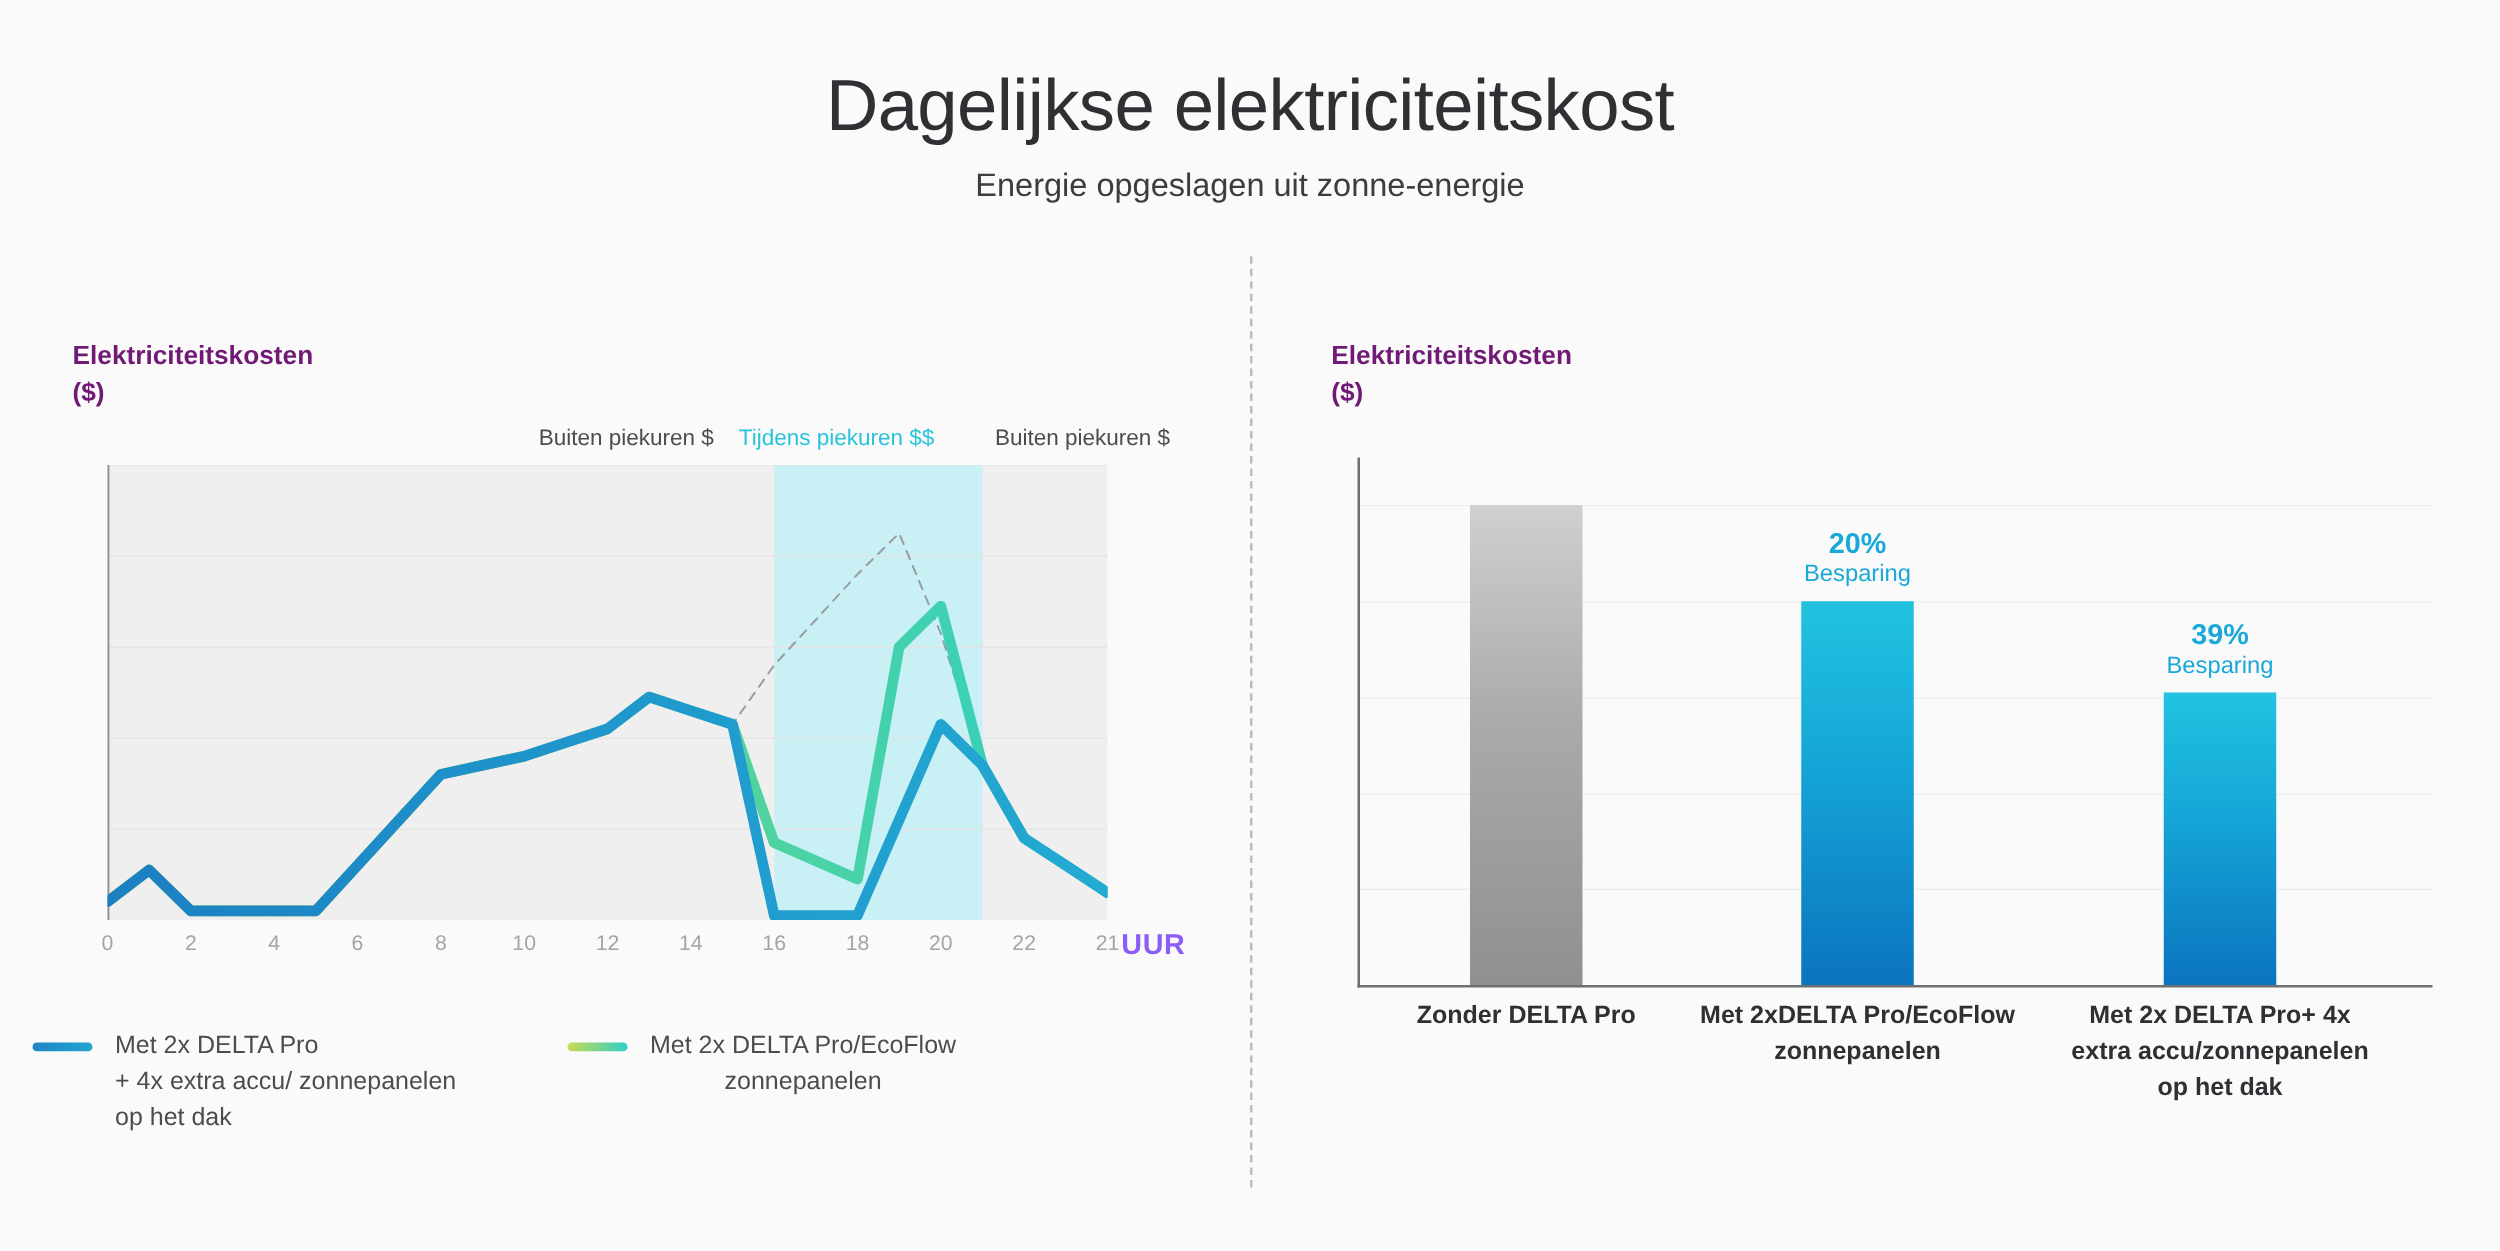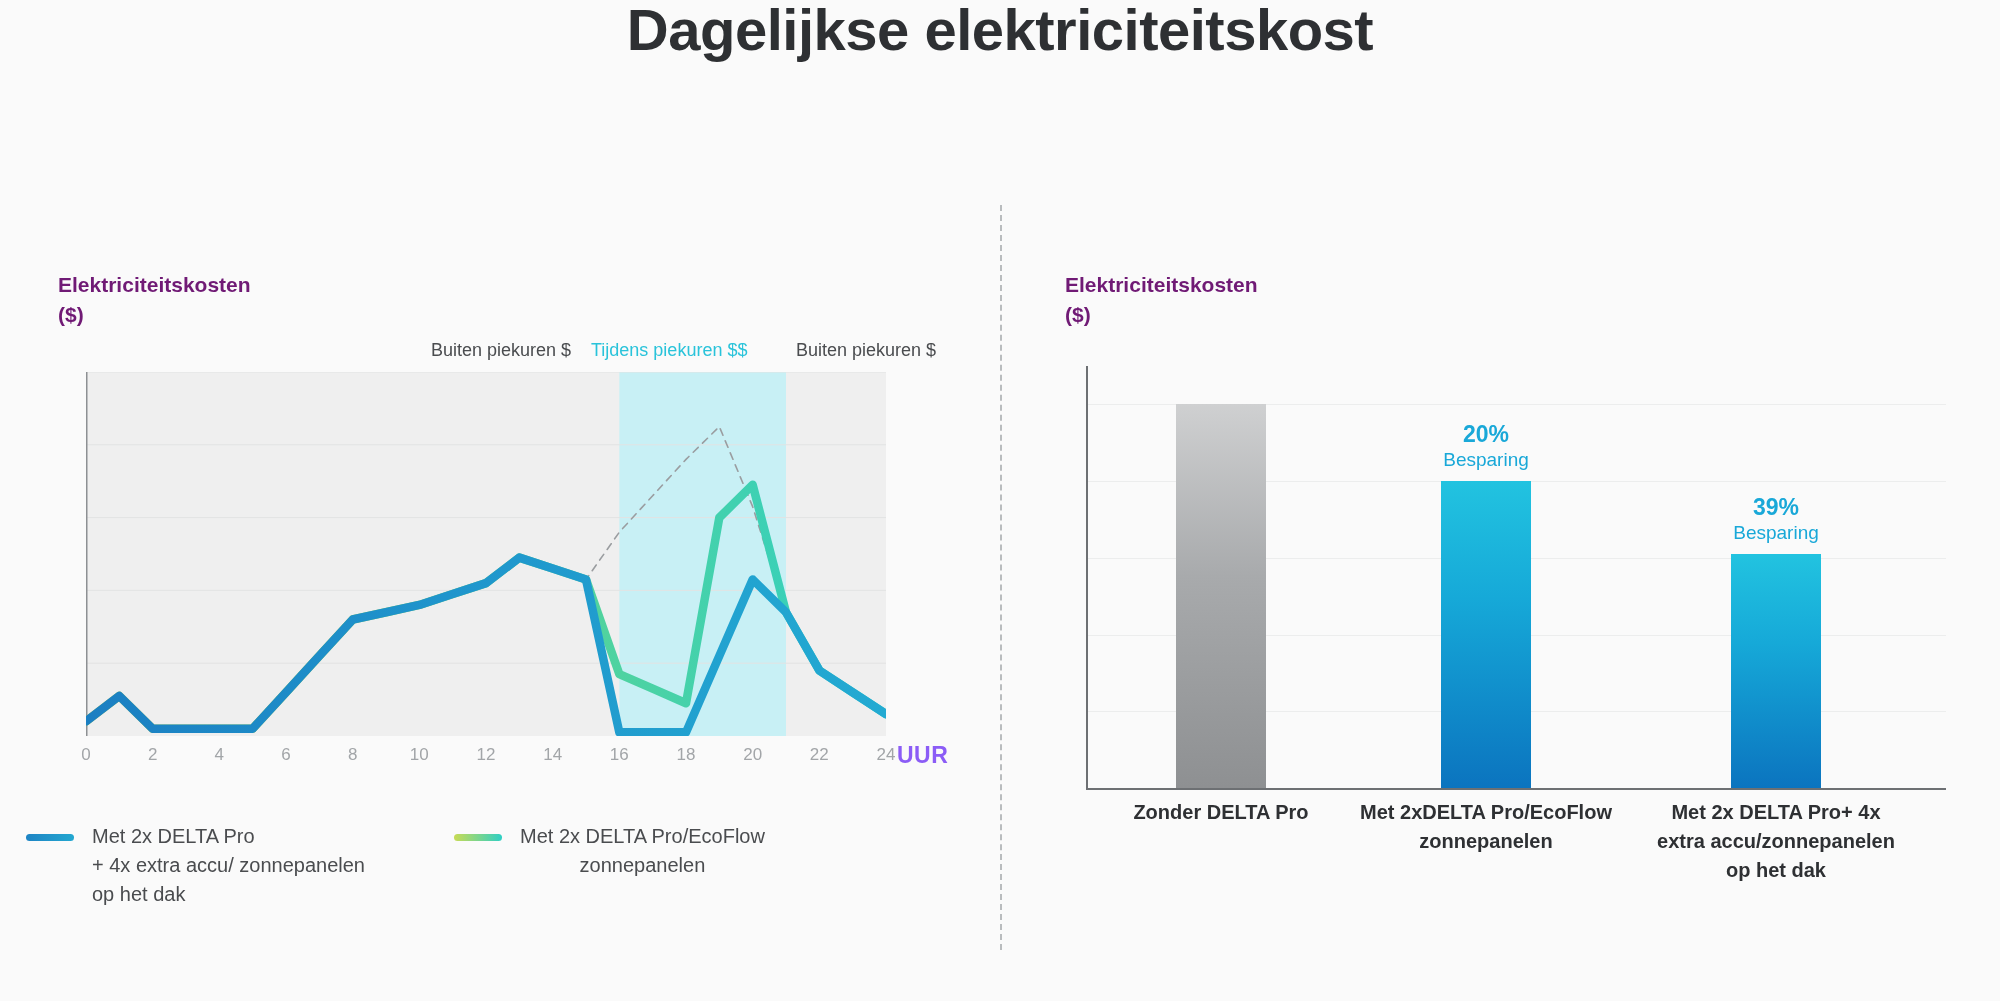--- a/index.html
+++ b/index.html
@@ -9,22 +9,22 @@
     font-family:"Liberation Sans","DejaVu Sans",sans-serif;
     color:#2f3133;
     overflow:hidden;
     position:relative;
   }
   .page{position:relative;width:2000px;height:1001px;}
 
   
   .header{position:absolute;left:0;top:0;width:2000px;text-align:center;}
   .title{
-    font-size:58px;font-weight:700;letter-spacing:-0.5px;
-    color:#2e3033;line-height:1.05;
+    font-size:58px;font-weight:400;letter-spacing:-0.5px;
+    color:#2e3033;margin-top:55px;line-height:1.05;
   }
   .subtitle{
     font-size:26px;font-weight:400;color:#3b3d40;margin-top:17px;
   }
 
   
   .divider{
     position:absolute;left:1000px;top:205px;width:0;height:745px;
     border-left:2px dashed #b9bcbe;
   }
@@ -120,20 +120,21 @@
     line-height:1.45;white-space:pre-line;
   }
 </style>
 </head>
 <body>
 
 <div class="page">
 
   <div class="header">
     <div class="title">Dagelijkse elektriciteitskost</div>
+    <div class="subtitle">Energie opgeslagen uit zonne-energie</div>
   </div>
 
   <div class="divider"></div>
 
   <div class="left-panel">
 
     <div class="axis-title left-axis-title">Elektriciteitskosten
 ($)</div>
 
     <div class="peak-labels">
@@ -177,21 +178,21 @@
         <div class="xtick" style="left: 133.333px;">4</div>
         <div class="xtick" style="left: 200px;">6</div>
         <div class="xtick" style="left: 266.667px;">8</div>
         <div class="xtick" style="left: 333.333px;">10</div>
         <div class="xtick" style="left: 400px;">12</div>
         <div class="xtick" style="left: 466.667px;">14</div>
         <div class="xtick" style="left: 533.333px;">16</div>
         <div class="xtick" style="left: 600px;">18</div>
         <div class="xtick" style="left: 666.667px;">20</div>
         <div class="xtick" style="left: 733.333px;">22</div>
-        <div class="xtick" style="left: 800px;">24</div>
+        <div class="xtick" style="left: 800px;">21</div>
       </div>
     <div class="uur">UUR</div>
 
     <div class="legend">
       <div class="legend-item lg1">
         <div class="swatch sw-blue"></div>
         <div class="legend-text">Met 2x DELTA Pro
  + 4x extra accu/ zonnepanelen
 op het dak</div>
       </div>

